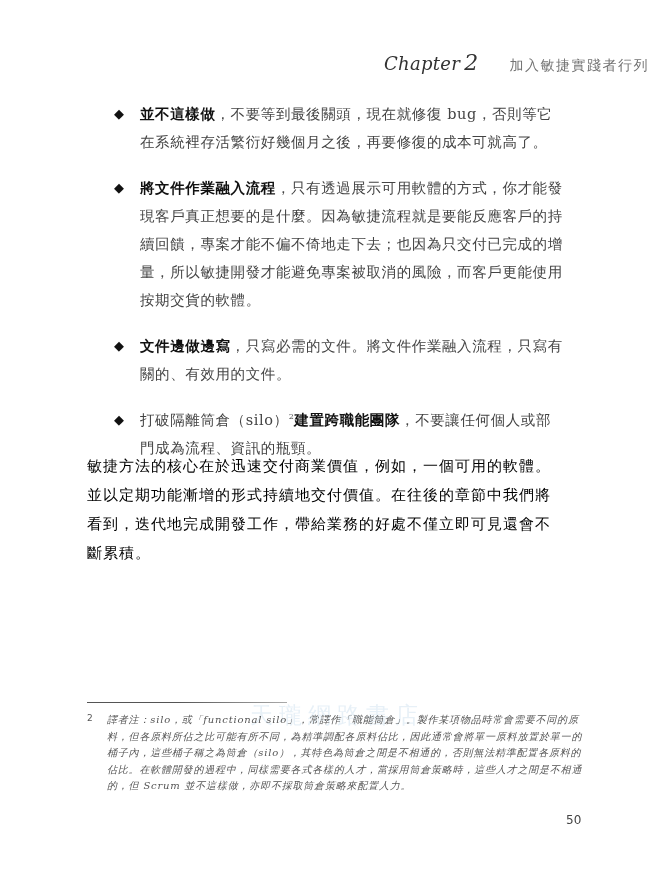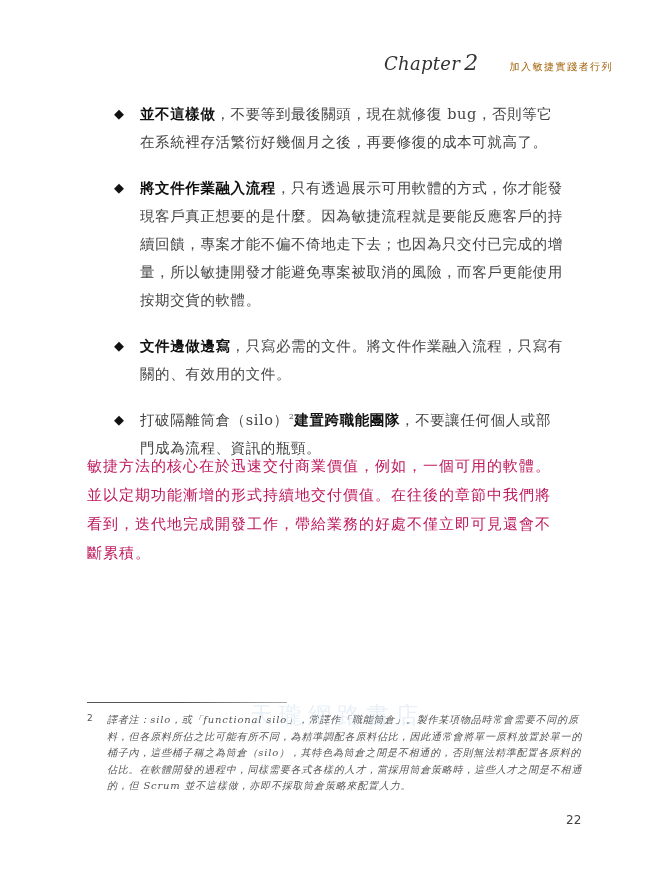--- a/index.html
+++ b/index.html
@@ -1,29 +1,29 @@
 <!DOCTYPE html>
 <html><head>
 <meta charset="utf-8">
 <style>
   html, body { margin: 0; padding: 0; background: #ffffff; }
   body { width: 650px; height: 871px; position: relative; overflow: hidden;
          font-family: "DejaVu Serif", "Liberation Serif", serif; color: #333; }
   .header { position: absolute; top: 50px; left: 384px; display: flex; align-items: baseline; gap: 31px; }
   .chapter-word { font-family: "DejaVu Serif", serif; font-style: italic; font-size: 18px; color: #333; letter-spacing: 0.3px; }
   .chapter-num { font-style: italic; font-size: 22px; margin-left: 4px; }
-  .chapter-title { font-family: "DejaVu Sans", sans-serif; font-size: 10px; color: #a16207; letter-spacing: 1.5px; }
+  .chapter-title { font-family: "DejaVu Sans", sans-serif; font-size: 14px; color: #737373; letter-spacing: 1.5px; }
 
   .bullets { position: absolute; top: 100px; left: 114px; width: 450px; }
   .bullet { position: relative; padding-left: 26px; font-size: 14.5px; line-height: 28px; letter-spacing: 0.6px; color: #444; margin-bottom: 18px; }
   .bullet .diamond { position: absolute; left: 0; top: 0; font-size: 13px; color: #111; }
   .bullet b { font-family: "DejaVu Sans", sans-serif; font-weight: bold; color: #111; }
   .bullet sup { font-size: 8px; vertical-align: super; line-height: 0; }
 
-  .para { position: absolute; top: 452px; left: 87px; width: 475px; font-size: 15px; line-height: 29px; letter-spacing: 1px; color: #be185d; }
+  .para { position: absolute; top: 452px; left: 87px; width: 475px; font-size: 15px; line-height: 29px; letter-spacing: 1px; color: #000000; }
 
   .rule { position: absolute; top: 702px; left: 87px; width: 200px; height: 1px;
           background: linear-gradient(to right, #555 0%, #555 45%, #aaa 100%); }
   .watermark { position: absolute; top: 700px; left: 250px; font-family: "DejaVu Sans", sans-serif; font-size: 23px; color: rgba(120,170,210,0.18); letter-spacing: 6px; }
   .footnote { position: absolute; top: 712px; left: 87px; width: 500px; font-size: 10px; line-height: 16.5px; color: #555; }
   .footnote .fn-num { position: absolute; left: 0; top: -2px; font-size: 9px; font-family: "DejaVu Sans", sans-serif; }
   .footnote .fn-text { margin-left: 20px; letter-spacing: 0.8px; font-style: italic; }
 
   .page-number { position: absolute; top: 813px; left: 566px; font-family: "DejaVu Sans", sans-serif; font-size: 12px; color: #444; }
 </style>
@@ -56,13 +56,13 @@
 
 <div class="para">敏捷方法的核心在於迅速交付商業價值，例如，一個可用的軟體。並以定期功能漸增的形式持續地交付價值。在往後的章節中我們將看到，迭代地完成開發工作，帶給業務的好處不僅立即可見還會不斷累積。</div>
 
 <div class="rule"></div>
 <div class="watermark">天瓏網路書店</div>
 <div class="footnote">
   <span class="fn-num">2</span>
   <div class="fn-text">譯者注：silo，或「functional silo」，常譯作「職能筒倉」。製作某項物品時常會需要不同的原料，但各原料所佔之比可能有所不同，為精準調配各原料佔比，因此通常會將單一原料放置於單一的桶子內，這些桶子稱之為筒倉（silo），其特色為筒倉之間是不相通的，否則無法精準配置各原料的佔比。在軟體開發的過程中，同樣需要各式各樣的人才，當採用筒倉策略時，這些人才之間是不相通的，但 Scrum 並不這樣做，亦即不採取筒倉策略來配置人力。</div>
 </div>
 
-<div class="page-number">22</div>
+<div class="page-number">50</div>
 
 </body></html>

